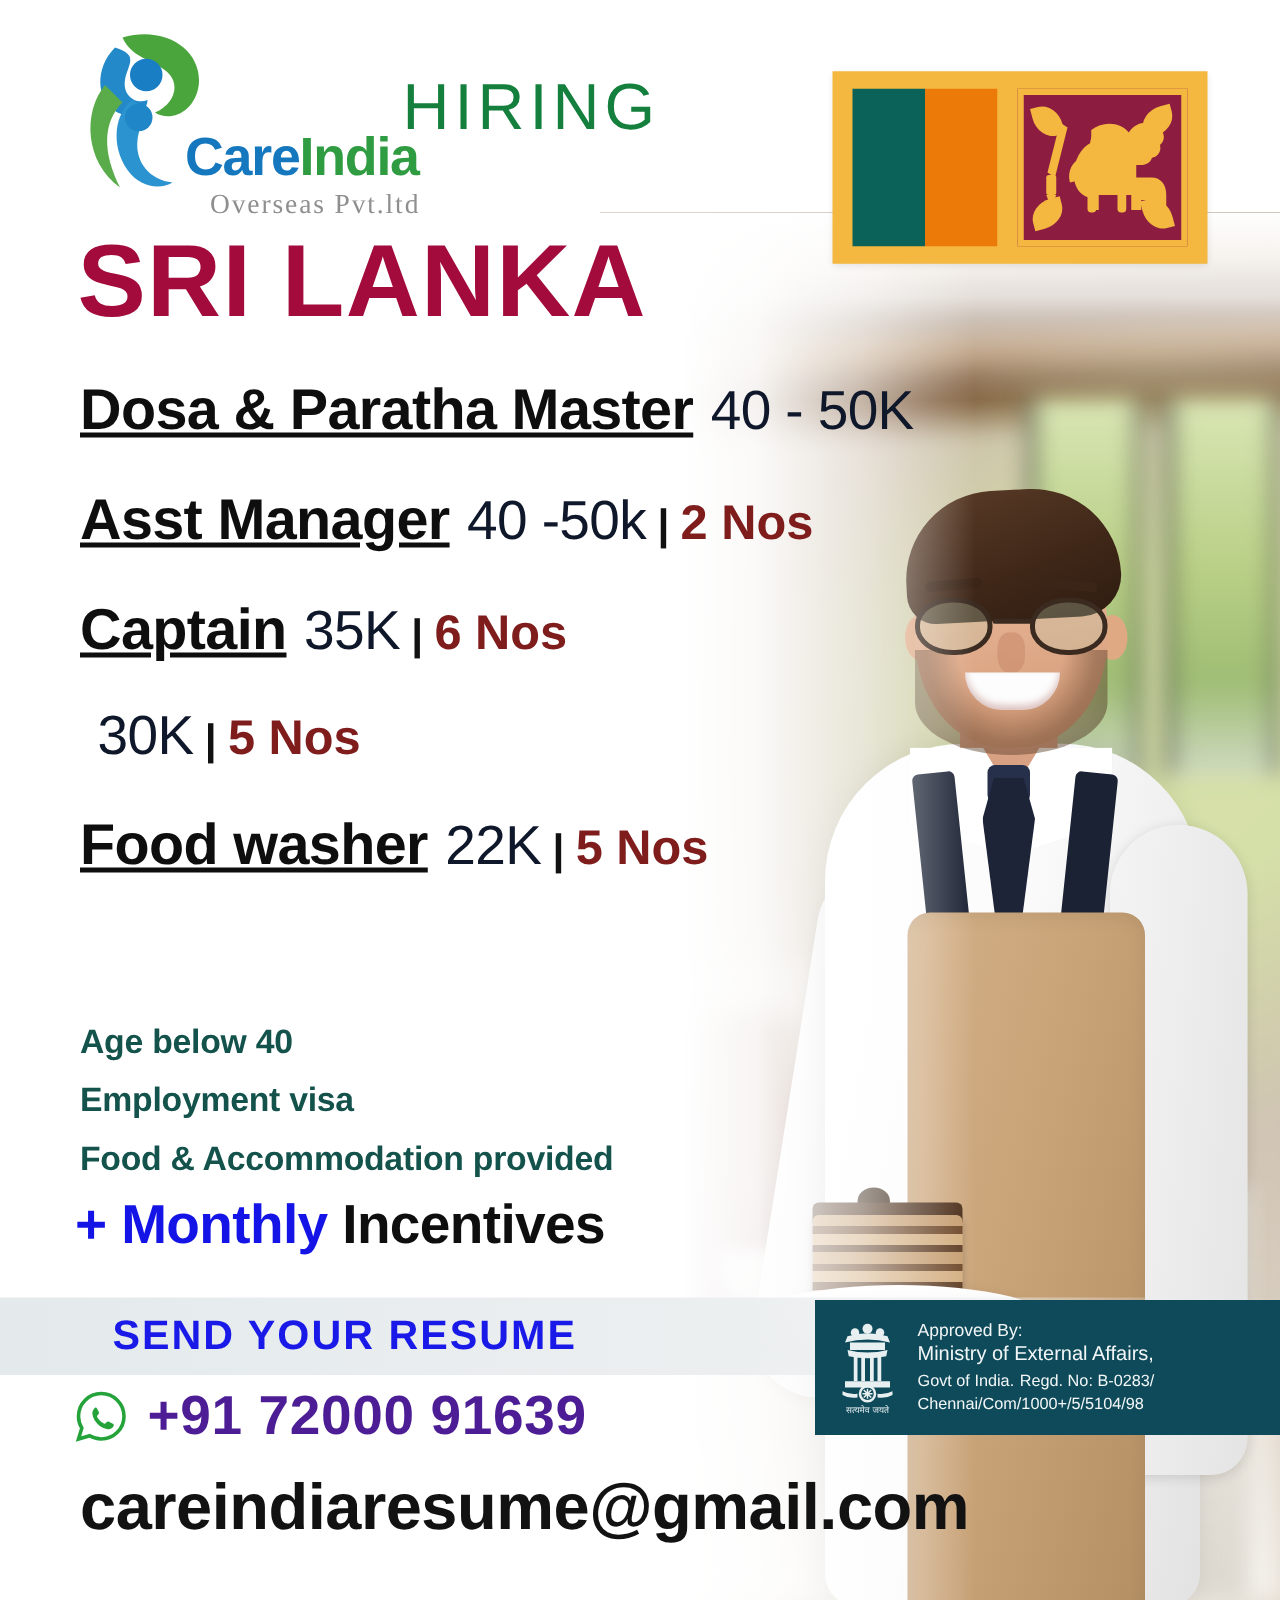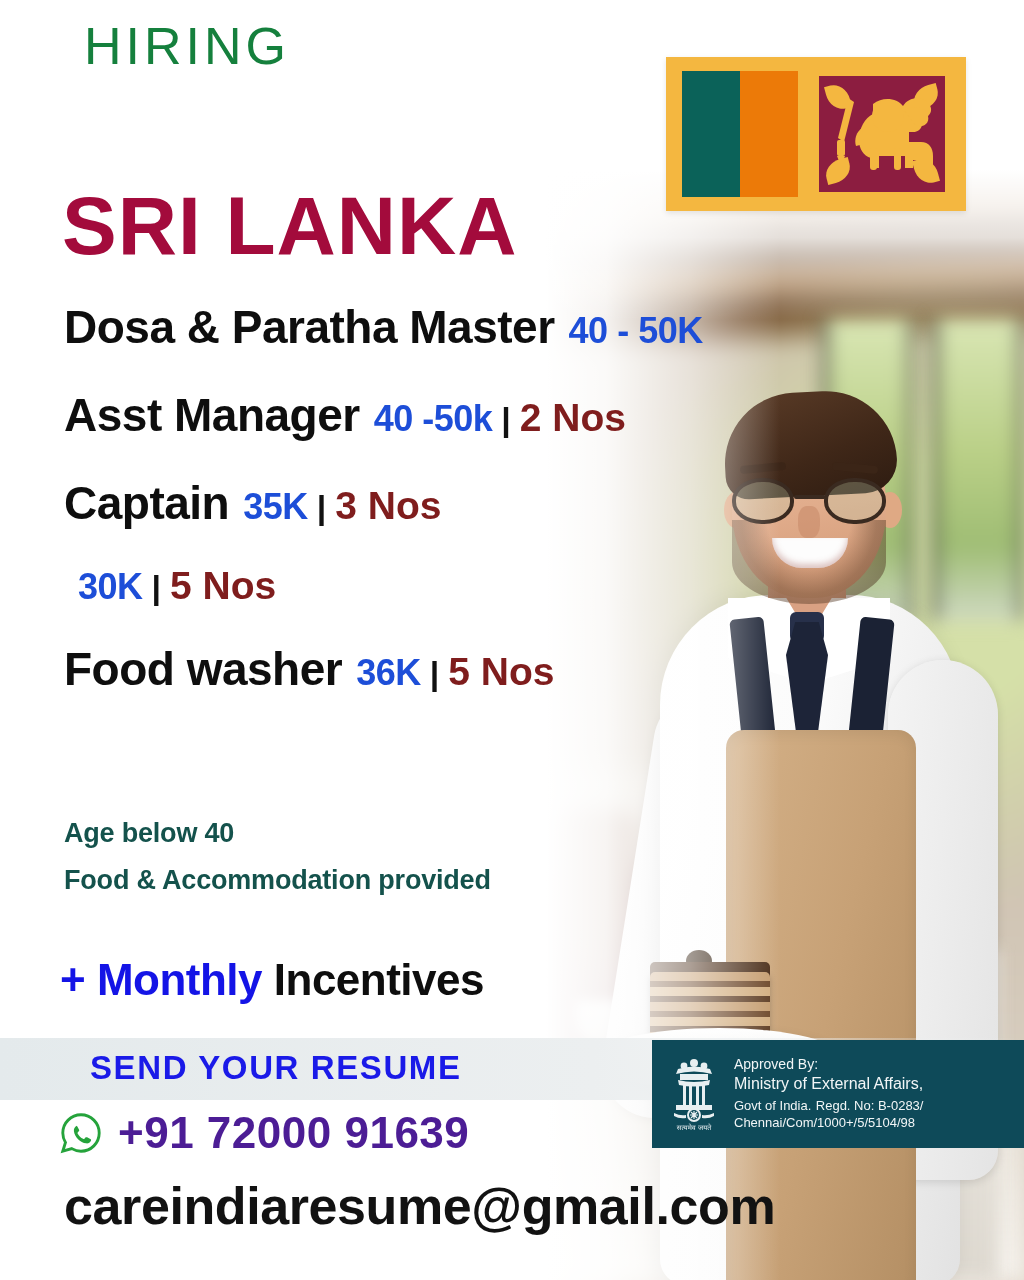--- a/index.html
+++ b/index.html
@@ -176,22 +176,22 @@
   .leaf.bl { left:8px; bottom:8px; transform:rotate(-105deg); }
   .leaf.br { right:8px; bottom:8px; transform:rotate(165deg); }
   .lion { position:absolute; left:50%; top:50%; transform:translate(-50%,-50%); }
 
   
   .sri-lanka { position:absolute; left:62px; top:185px; font-size:82px; font-weight:bold; letter-spacing:1px; color:#a30b3c; line-height:1; }
 
   
   .jobs { position:absolute; left:64px; top:300px; width:940px; }
   .job { display:flex; align-items:baseline; white-space:nowrap; margin-bottom:34px; }
-  .job-title { font-size:46px; font-weight:bold; color:#0e0e0e; letter-spacing:-0.5px; }
-  .job-sal { font-size:36px; font-weight:bold; color:#1d4ed8; margin-left:14px; letter-spacing:-0.5px; }
+  .job-title { font-size:46px; font-weight:bold; color:#0e0e0e; letter-spacing:-0.5px;text-decoration:underline; }
+  .job-sal { font-size:44px; font-weight:normal; color:#0f172a; margin-left:14px; letter-spacing:-0.5px; }
   .job-sep { font-size:34px; font-weight:bold; color:#111; margin:0 9px; }
   .job-nos { font-size:39px; font-weight:bold; color:#7f1d1d; }
 
   
   .conds { position:absolute; left:64px; top:818px; }
   .cond { font-size:27px; font-weight:bold; color:#14524c; margin-bottom:16px; letter-spacing:-0.2px; }
 
   .incentive { position:absolute; left:60px; top:955px; font-size:44px; font-weight:bold; letter-spacing:-0.5px; white-space:nowrap; }
   .inc-blue { color:#1414e6; }
   .inc-black { color:#0e0e0e;text-align:center; }
@@ -272,20 +272,32 @@
       <div class="hand"></div>
     </div>
 
     <div class="fade-left"></div>
     <div class="fade-top"></div>
   </div>
 
   <div class="content">
 
     <div class="header">
+      <div class="logo">
+        <svg class="swirl" viewBox="0 0 108 130">
+          <path d="M36 6 C70 -4 100 16 97 44 C94 66 74 74 62 66 C76 60 82 46 74 36 C64 24 44 24 36 6 Z" fill="#4aa63c"></path>
+          <path d="M30 14 C14 30 14 56 32 66 C44 72 56 66 56 56 C46 60 36 52 38 40 C40 28 50 20 30 14 Z" fill="#2389c9"></path>
+          <circle cx="55" cy="36" r="13" fill="#1a7ec4"></circle>
+          <path d="M22 44 C4 66 6 106 34 126 C20 98 20 74 36 58 Z" fill="#5aab4a"></path>
+          <path d="M44 56 C30 66 26 92 40 112 C50 126 66 128 76 122 C58 120 46 106 48 88 C50 72 60 66 44 56 Z" fill="#2b93cf"></path>
+          <circle cx="49" cy="70" r="11" fill="#1f86c7"></circle>
+        </svg>
+        <div class="logo-words"><span class="lw-care">Care</span><span class="lw-india">India</span></div>
+        <div class="logo-sub">Overseas Pvt.ltd</div>
+      </div>
       <div class="hiring">HIRING</div>
     </div>
 
     <div class="flag">
       <div class="flag-in">
         <div class="flag-green"></div>
         <div class="flag-orange"></div>
         <div class="flag-gap"></div>
         <div class="flag-maroon">
           <div class="leaf tl"></div>
@@ -322,37 +334,38 @@
       <div class="job">
         <span class="job-title">Asst Manager</span>
         <span class="job-sal">40 -50k</span>
         <span class="job-sep">|</span>
         <span class="job-nos">2 Nos</span>
       </div>
       <div class="job">
         <span class="job-title">Captain</span>
         <span class="job-sal">35K</span>
         <span class="job-sep">|</span>
-        <span class="job-nos">3 Nos</span>
+        <span class="job-nos">6 Nos</span>
       </div>
       <div class="job">
         <span class="job-sal">30K</span>
         <span class="job-sep">|</span>
         <span class="job-nos">5 Nos</span>
       </div>
       <div class="job">
         <span class="job-title">Food washer</span>
-        <span class="job-sal">36K</span>
+        <span class="job-sal">22K</span>
         <span class="job-sep">|</span>
         <span class="job-nos">5 Nos</span>
       </div>
     </div>
 
     <div class="conds">
       <div class="cond">Age below 40</div>
+      <div class="cond">Employment visa</div>
       <div class="cond">Food &amp; Accommodation provided</div>
     </div>
 
     <div class="incentive"><span class="inc-blue">+ Monthly</span> <span class="inc-black">Incentives</span></div>
 
     <div class="resume-band"></div>
     <div class="resume-text">SEND YOUR RESUME</div>
 
     <div class="phone-row">
       <svg class="wa-icon" viewBox="0 0 48 48">

